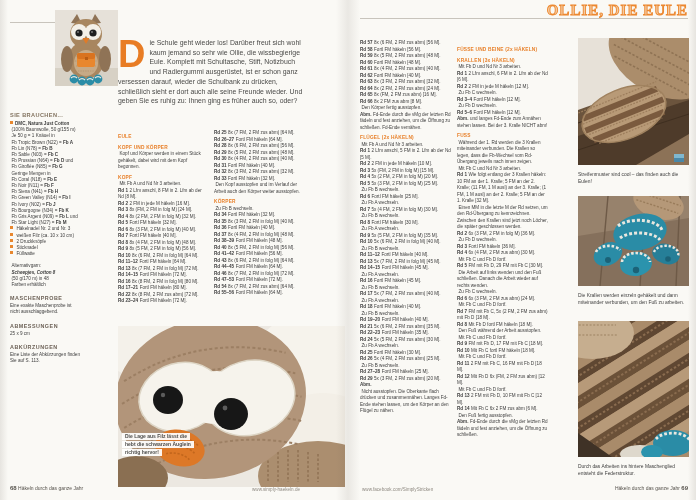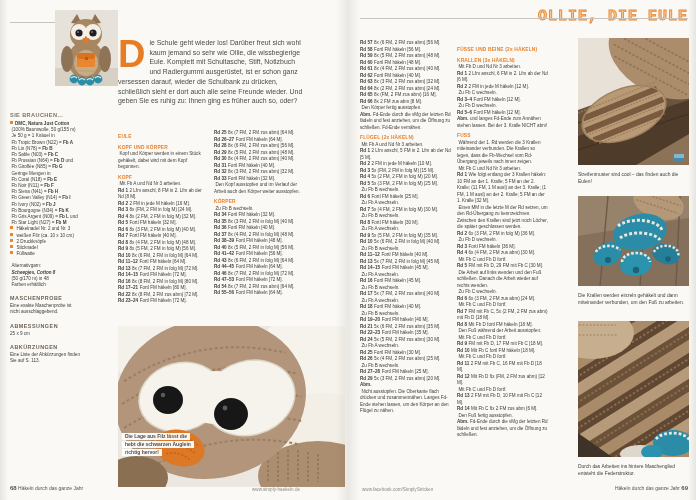--- a/index.html
+++ b/index.html
@@ -11,23 +11,23 @@
   .page-right{left:348px;}
   .gutter{position:absolute;left:336px;top:0;width:24px;height:500px;
     background:linear-gradient(to right,rgba(0,0,0,0),rgba(90,80,70,.10) 50%,rgba(0,0,0,0));}
   .edge-l{position:absolute;left:0;top:0;width:8px;height:500px;
     background:linear-gradient(to right,rgba(90,80,70,.12),rgba(0,0,0,0));}
   .edge-r{position:absolute;right:0;top:0;width:8px;height:500px;
     background:linear-gradient(to left,rgba(90,80,70,.12),rgba(0,0,0,0));}
   .rule{position:absolute;height:1px;background:#c8c4bc;}
 
   
-  .ollie-head{position:absolute;right:8px;top:8px;font-size:15px;font-weight:700;
+  .ollie-head{position:absolute;right:8px;top:2px;font-size:15px;font-weight:700;
     letter-spacing:1px;color:rgba(239,140,51,.45);-webkit-text-stroke:.9px #ec8830;
-    font-family:Liberation Mono, monospace;}
+    font-family:Liberation Serif, serif;}
 
   
   .sidebar{position:absolute;left:10px;top:112px;width:106px;}
   .sb-title{margin:0 0 3px 0;font-size:5.6px;font-weight:700;letter-spacing:.4px;color:#82735f;}
   .gray-h{margin:7px 0 2px 0;font-size:5.4px;font-weight:700;letter-spacing:.5px;color:#6d6257;}
   .alt-block{margin-top:6px;}
 
   
   .ln{margin:0;font-size:4.6px;line-height:6.5px;color:#3d3d3d;}
   .sidebar .ln{line-height:6.2px;}

